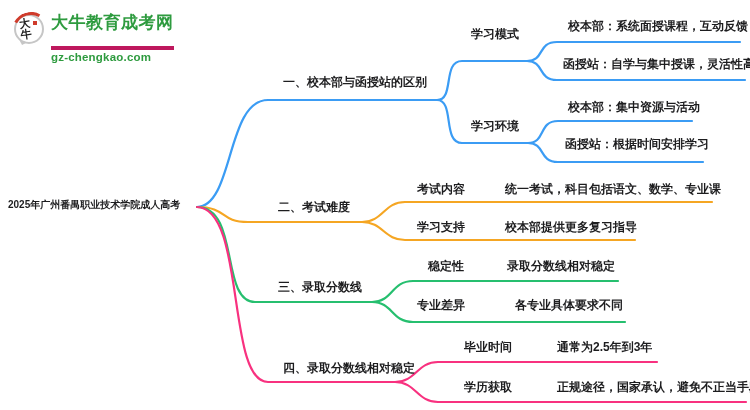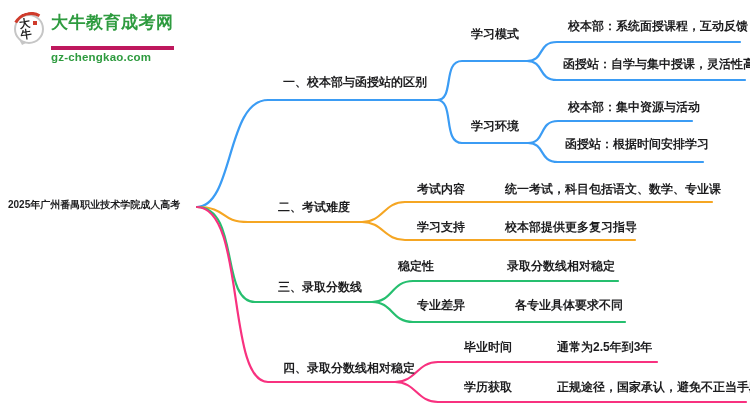--- a/index.html
+++ b/index.html
@@ -50,21 +50,21 @@
   .l-b1c1l2 {left:563px;top:57px;}
   .l-b1c2   {left:471px;top:119px;}
   .l-b1c2l1 {left:568px;top:100px;}
   .l-b1c2l2 {left:565px;top:137px;}
   .l-b2     {left:278px;top:200px;}
   .l-b2c1   {left:417px;top:182px;}
   .l-b2c1l1 {left:505px;top:182px;}
   .l-b2c2   {left:417px;top:220px;}
   .l-b2c2l1 {left:505px;top:220px;}
   .l-b3     {left:278px;top:280px;}
-  .l-b3c1   {left:398px;top:259px;text-align:right;}
+  .l-b3c1   {left:428px;top:259px;text-align:right;}
   .l-b3c1l1 {left:507px;top:259px;}
   .l-b3c2   {left:417px;top:298px;}
   .l-b3c2l1 {left:515px;top:298px;}
   .l-b4     {left:283px;top:361px;}
   .l-b4c1   {left:464px;top:340px;}
   .l-b4c1l1 {left:557px;top:340px;}
   .l-b4c2   {left:464px;top:380px;}
   .l-b4c2l1 {left:557px;top:380px;}
 </style>
 </head>

